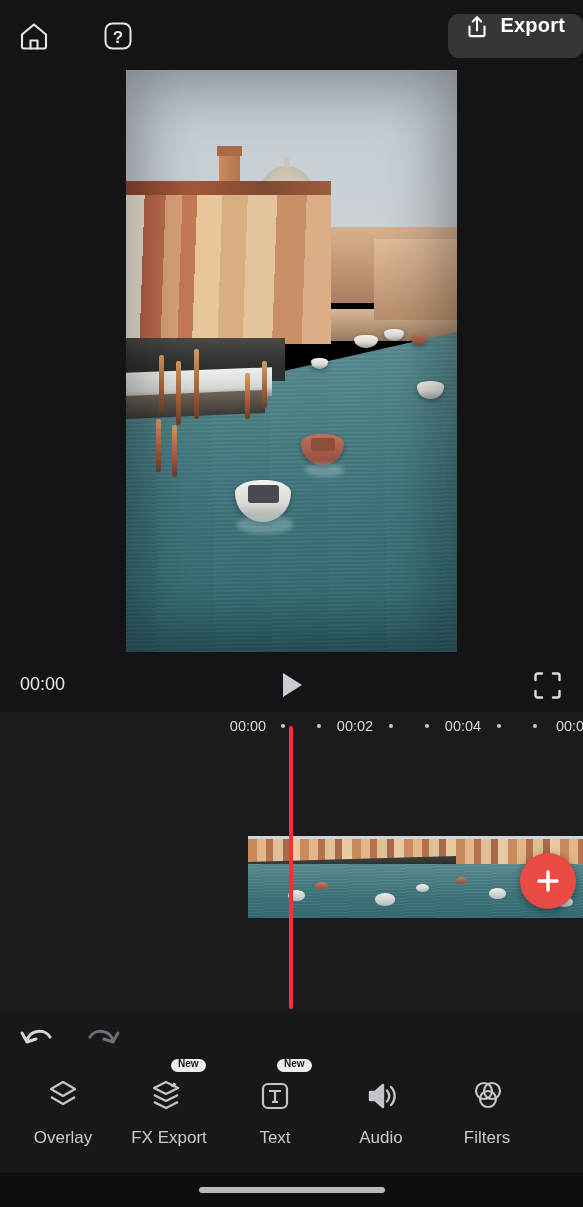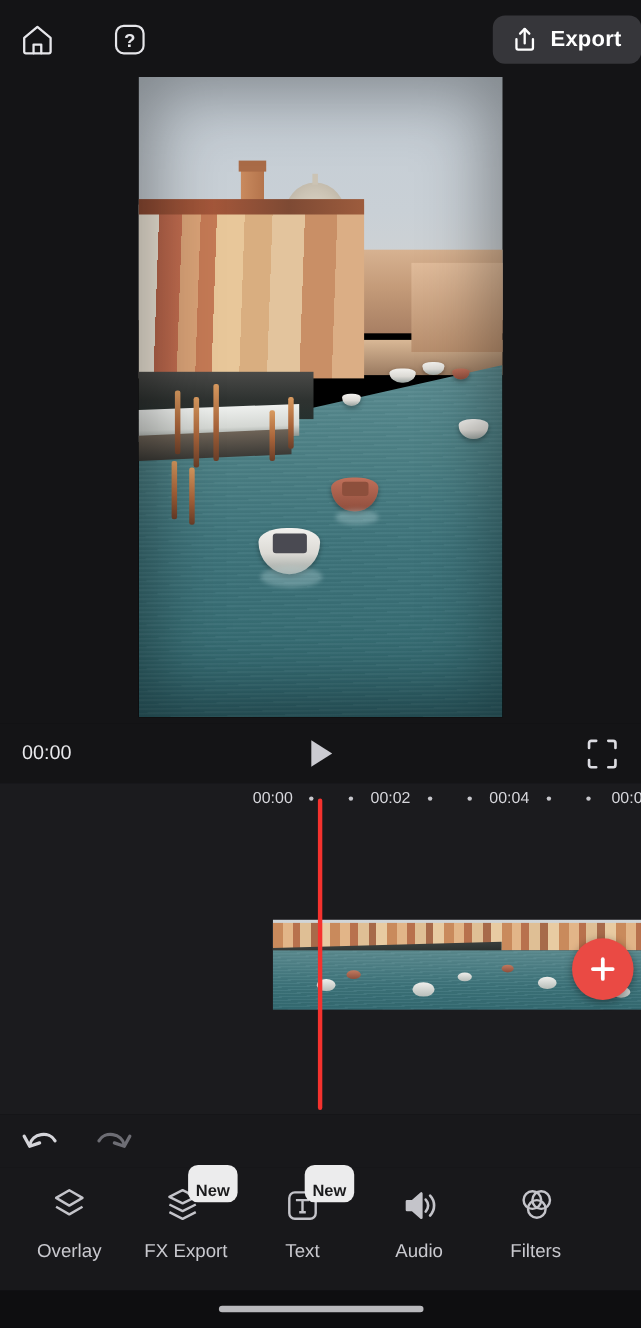--- a/index.html
+++ b/index.html
@@ -26,21 +26,21 @@
     position:absolute; left:0; top:23px; width:583px;
     text-align:center;
     color:#ffffff; font-size:21px; font-weight:bold;
     letter-spacing:0.2px;
   }
   .export-btn {
     position:absolute; right:0px; top:14px;
     height:44px;
     background:#36363a;
     border-radius:11px;
-    display:flex; align-items:center;
+    display:flex; 
     padding:0 18px 0 16px; gap:10px;
     border:none;
   }
   .export-btn .lbl { color:#fff; font-size:20px; font-weight:bold; letter-spacing:0.2px; }
 
   
   .preview-area {
     position:absolute; left:0; top:70px; width:583px; height:588px;
     background:#141416;
   }
@@ -246,22 +246,22 @@
     display:flex; flex-direction:column; align-items:center; gap:12px;
     background:none; border:none;
   }
   .tool .ico { position:relative; width:40px; height:40px; display:block; }
   .tool .tlbl {
     color:#c9c9cf; font-size:17px; white-space:nowrap;
   }
   .newbadge {
     position:absolute; left:50%; top:-2px; margin-left:2px;
     background:#ececed; color:#1a1a1c;
-    font-size:15px; font-weight:bold;
-    padding:16px 7px 3px; border-radius:9px;
+    font-size:10px; font-weight:bold;
+    padding:0 7px 3px; border-radius:9px;
     line-height:1;
   }
   .home-ind {
     position:absolute; left:50%; transform:translateX(-50%);
     bottom:14px; width:186px; height:6px; border-radius:3px;
     background:#b9b9bd;
   }
 </style>
 </head>
 <body>

